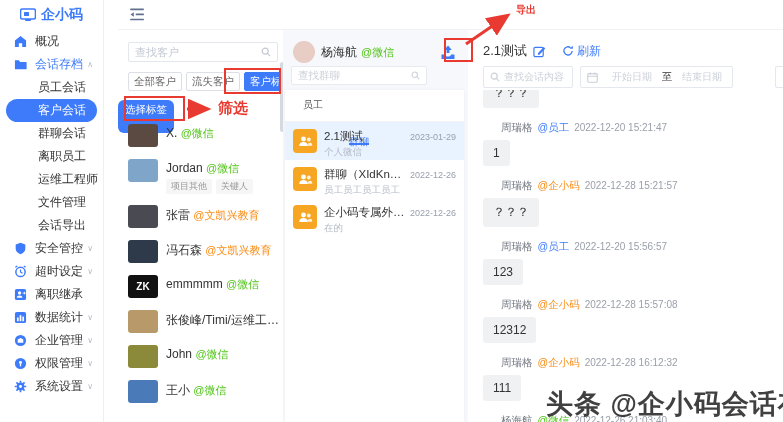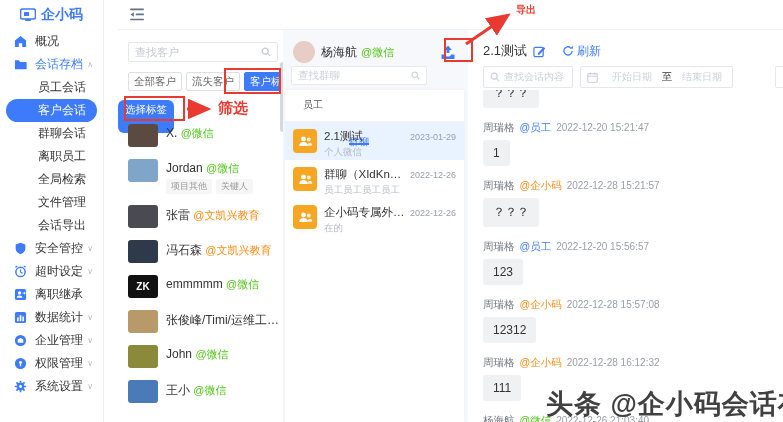--- a/index.html
+++ b/index.html
@@ -86,21 +86,21 @@
   .f-search { width:90px; }
   .f-search .ph { font-size:10px; color:#ccd0d9; margin-left:4px; }
   .f-date { width:153px; }
   .f-date .ph { font-size:10px; color:#ccd0d9; }
   .f-date .to { font-size:10px; color:#333; margin:0 10px; }
   .f-sliver { position:absolute; right:-2px; top:0; width:10px; height:22px; border:1px solid #e4e7ed; border-radius:2px; }
   .msgs { position:absolute; left:15px; top:60px; right:0; bottom:0; overflow:hidden; }
   .msg { margin-bottom:13px; }
   .msg.first { margin-top:-16px; }
   .mhead { font-size:10.5px; color:#8a8f99; display:flex; gap:5px; align-items:baseline; }
-  .mhead .mname { color:#707680; }
+  .mhead .mname { color:#707680;margin-left:18px; }
   .mhead .mtime { color:#9aa0aa; font-size:10px; }
   .bubble { display:inline-block; margin-top:5px; background:#f0f1f3; border-radius:3px;
     padding:6px 10px; font-size:12px; color:#333; max-width:270px; }
 
   
   .overlay { position:absolute; left:0; top:0; z-index:70; pointer-events:none; }
   .redbox { position:absolute; border:2px solid #e83a30; z-index:70; pointer-events:none; }
   .rb-tab { left:224px; top:68px; width:57px; height:26px; }
   .rb-seltag { left:124px; top:96px; width:61px; height:25px; }
   .rb-export { left:444px; top:38px; width:29px; height:24px; }
@@ -135,21 +135,21 @@
         <svg class="ic" viewBox="0 0 14 14">
             <path d="M1 2.5 h4.2 l1.4 1.8 H13 a0.6 0.6 0 0 1 0.6 0.6 V11.5 a0.6 0.6 0 0 1 -0.6 0.6 H1.6 A0.6 0.6 0 0 1 1 11.5 Z" fill="#3e7bfa"></path>
           </svg>
         <span>会话存档</span>
         <span class="chev">∧</span>
       </div>
       <div class="sub"><span>员工会话</span></div>
       <div class="sub selected"><span>客户会话</span></div>
       <div class="sub"><span>群聊会话</span></div>
       <div class="sub"><span>离职员工</span></div>
-      <div class="sub"><span>全局检索</span></div>
+      <div class="sub"><span>运维工程师</span></div>
       <div class="sub"><span>文件管理</span></div>
       <div class="sub"><span>会话导出</span></div>
 
       <div class="mi">
         <svg class="ic" viewBox="0 0 14 14">
             <path d="M7 0.8 L12.2 2.8 V7 C12.2 10 10.2 12.2 7 13.2 C3.8 12.2 1.8 10 1.8 7 V2.8 Z" fill="#3e7bfa"></path>
           </svg>
         <span>安全管控</span>
         <span class="chev">∨</span>
       </div>

